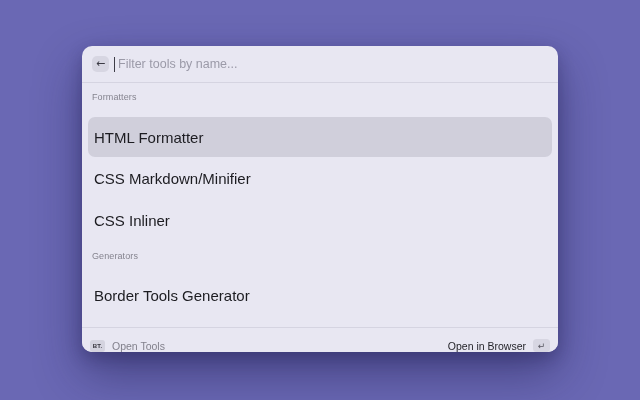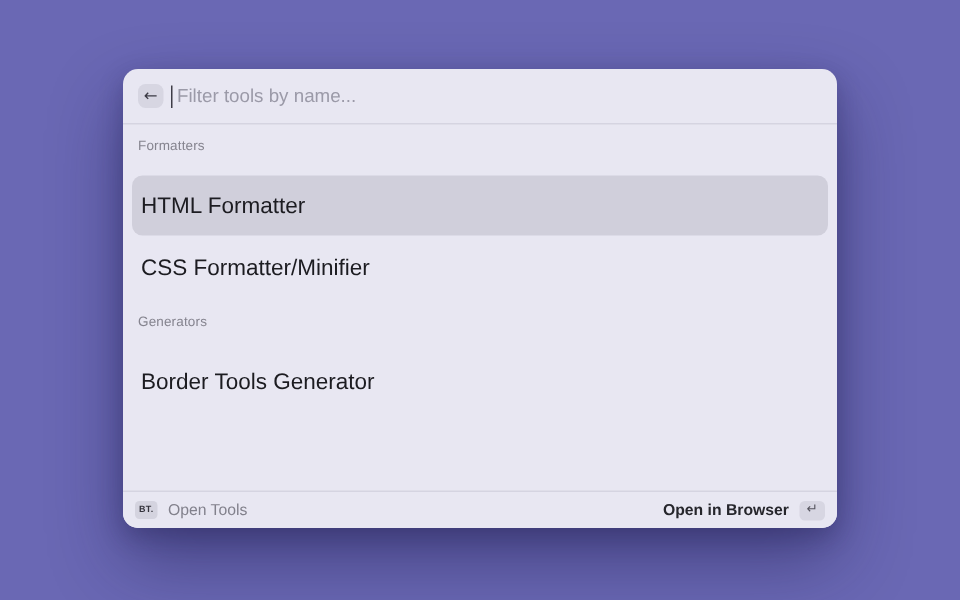--- a/index.html
+++ b/index.html
@@ -104,21 +104,21 @@
   }
   .row.selected {
     background: var(--selected, #D0CFDB);
   }
   
   .footer {
     flex: 0 0 25px;
     height: 25px;
     border-top: 1px solid rgba(20, 20, 50, 0.09);
     display: flex;
-    align-items: center;
+    align-items: flex-end;
     justify-content: space-between;
     padding: 0 8px;
     box-sizing: border-box;
     background: var(--panel, #E8E7F2);
   }
   .footer-left {
     display: flex;
     align-items: center;
     gap: 7px;
   }
@@ -140,21 +140,21 @@
     color: #82818C;
   }
   .footer-right {
     display: flex;
     align-items: center;
     gap: 7px;
     cursor: pointer;
   }
   .action-label {
     font-size: 10.5px;
-    font-weight: bold;
+    font-weight: normal;
     color: #26262C;
   }
   .keycap {
     display: inline-flex;
     align-items: center;
     justify-content: center;
     width: 17px;
     height: 13px;
     border-radius: 3.5px;
     background: #D7D6E2;
@@ -173,21 +173,22 @@
       <button class="back-btn">
         <span>←</span>
       </button>
       <span class="caret"></span>
       <input class="search-input" type="text" placeholder="Filter tools by name..." style="">
     </div>
 
     <div class="list" id="tool-list">
         <div class="section-header">Formatters</div>
         <div class="row selected">HTML Formatter</div>
-        <div class="row">CSS Formatter/Minifier</div>
+        <div class="row">CSS Markdown/Minifier</div>
+        <div class="row">CSS Inliner</div>
         <div class="section-header">Generators</div>
         <div class="row">Border Tools Generator</div>
       </div>
 
     <div class="footer">
       <div class="footer-left">
         <span class="app-badge">BT.</span>
         <span class="footer-app">Open Tools</span>
       </div>
       <div class="footer-right">

